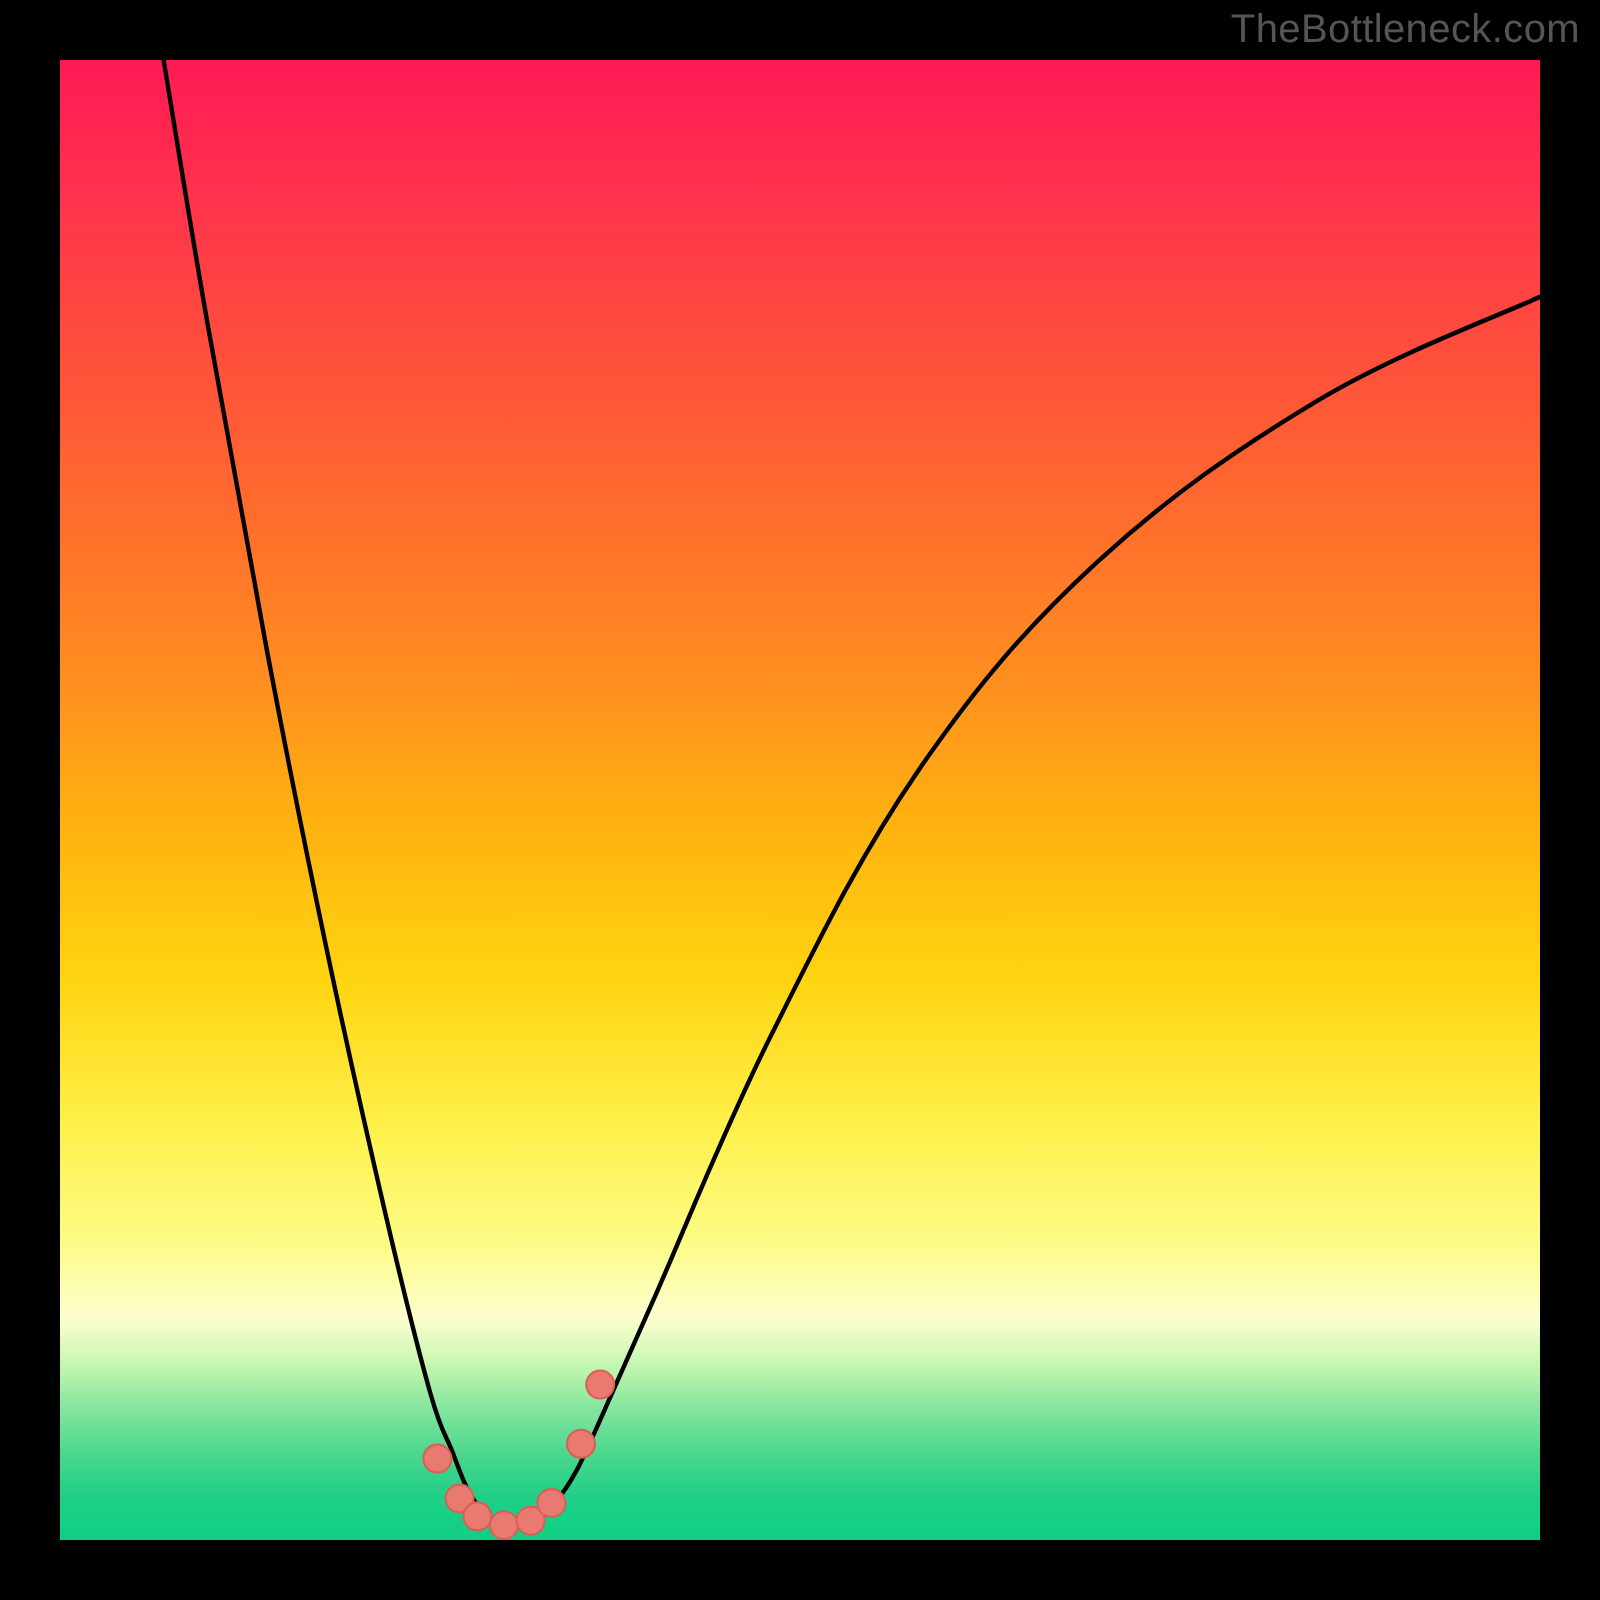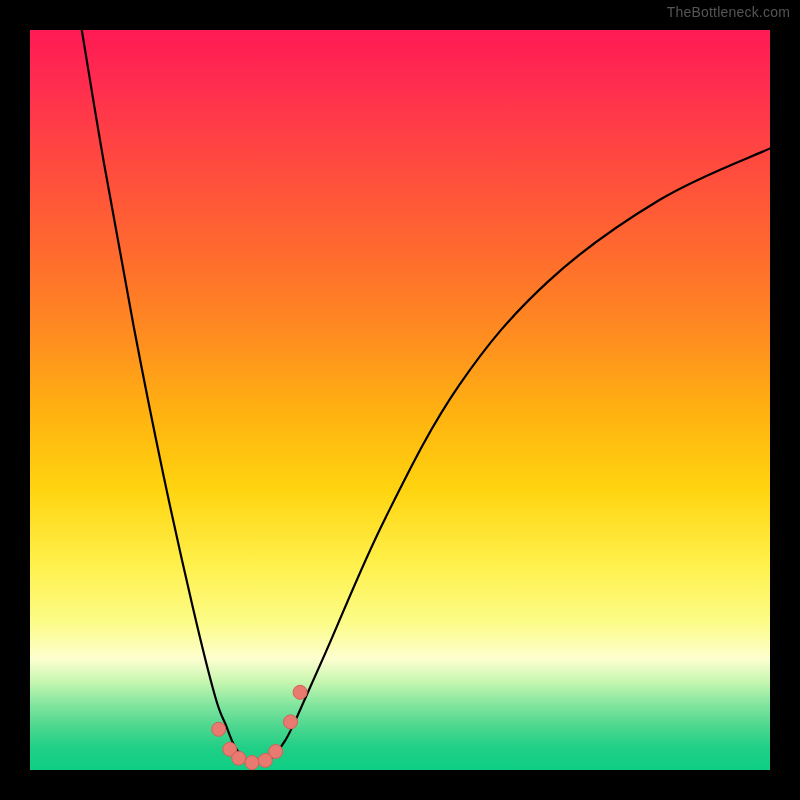--- a/index.html
+++ b/index.html
@@ -40,21 +40,21 @@
       #4fd78f 94%,
       #20cf86 97%,
       #0ecf85 100%
     );
   }
   .watermark {
     position: absolute;
     top: 4px;
     right: 10px;
     color: #555;
-    font-size: 14px;
+    font-size: 20px;
     font-weight: 500;
     letter-spacing: 0.2px;
     user-select: none;
   }
   svg.curve {
     position: absolute;
     left: 0;
     top: 0;
     width: 740px;
     height: 740px;

